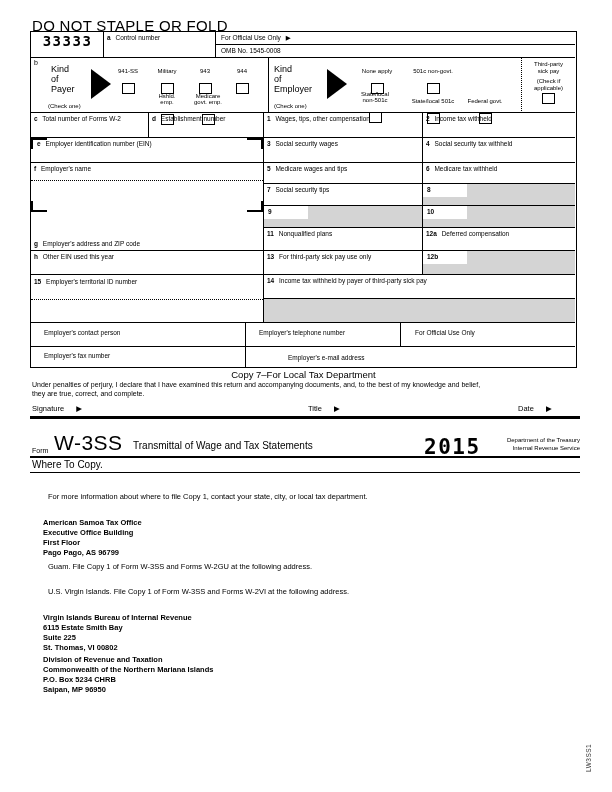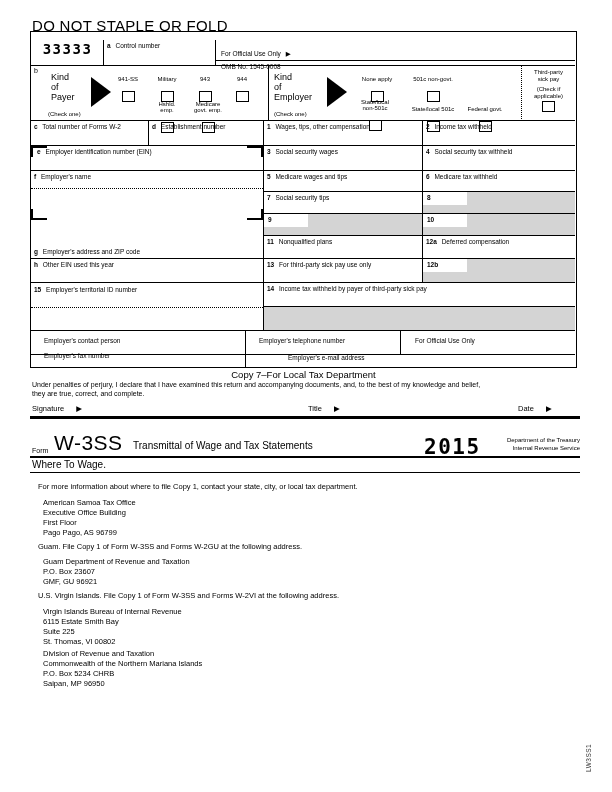--- a/index.html
+++ b/index.html
@@ -3,42 +3,42 @@
 <meta charset="utf-8">
 <style>
   html,body{margin:0;padding:0;}
   .sheet{position:relative;width:612px;height:792px;background:#fff;color:#000;
          font-family:"Liberation Sans",sans-serif;overflow:hidden;}
   .abs{position:absolute;}
   .ftable{position:absolute;left:30px;top:31px;width:547px;height:337px;
           border:1.6px solid #000;box-sizing:border-box;}
   .cell{position:absolute;box-sizing:border-box;font-size:6.5px;line-height:8px;
         padding:2px 2px 0 3px;}
-  .br{border-right:1px solid #000;} .bb{border-bottom:1px solid #000;margin-top:8px;}
+  .br{border-right:1px solid #000;} .bb{border-bottom:1px solid #000;}
   .dotl{border-left:1px dotted #000;}
   .num{font-weight:bold;margin-right:3px;}
   .gray{background:#d4d4d4;padding:0;}
   .chip{position:absolute;left:0;top:0;width:44px;height:13px;background:#fff;
         box-sizing:border-box;padding:2px 0 0 4px;font-weight:bold;font-size:6.5px;}
   .ckitem{position:absolute;text-align:center;font-size:6px;line-height:6.5px;white-space:pre-line;}
   .ckbox{display:inline-block;width:11px;height:9px;border:1px solid #000;background:#fff;margin-top:2px;}
   .tri{position:absolute;width:0;height:0;border-top:15px solid transparent;
        border-bottom:15px solid transparent;border-left:20px solid #000;}
   .dotline{position:absolute;left:0;right:0;border-top:1px dotted #000;}
   .cm{position:absolute;width:14px;height:9px;}
   .cm-tl{border-top:2.5px solid #000;border-left:2.5px solid #000;}
   .cm-tr{border-top:2.5px solid #000;border-right:2.5px solid #000;}
   .cm-bl{border-bottom:2.5px solid #000;border-left:2.5px solid #000;}
   .cm-br{border-bottom:2.5px solid #000;border-right:2.5px solid #000;}
   .pre{white-space:pre-line;}
   .bold{font-weight:normal;}
   .mono{font-family:"DejaVu Sans Mono",monospace;}
-  .wtf p{margin:6px;}
+  .wtf p{margin:16px;}
   .wtf .lead{margin-top:4px;}
-  .wtf .addr{font-weight:normal;margin:2px 0 1px 11px;line-height:10px;white-space:pre-line;}
+  .wtf .addr{font-weight:bold;margin:2px 0 1px 11px;line-height:10px;white-space:pre-line;}
 </style>
 </head>
 <body>
 
 <div class="sheet">
 
   <div class="abs" style="left:32px;top:17px;font-size:15px;letter-spacing:0.3px;">DO NOT STAPLE OR FOLD</div>
 
   <div class="ftable">
 
@@ -271,38 +271,35 @@
   <div class="abs" style="left:30px;top:416px;width:550px;height:2.5px;background:#000;"></div>
 
   <div class="abs" style="left:32px;top:447px;font-size:7px;">Form</div>
   <div class="abs bold" style="left:54px;top:431px;font-size:21px;letter-spacing:0.5px;">W-3SS</div>
   <div class="abs bold" style="left:133px;top:440px;font-size:10px;">Transmittal of Wage and Tax Statements</div>
   <div class="abs mono" style="left:424px;top:435px;font-size:21px;font-weight:700;letter-spacing:1.5px;">2015</div>
   <div class="abs pre" style="left:498px;top:437px;width:82px;font-size:6px;line-height:7.5px;text-align:right;">Department of the Treasury
 Internal Revenue Service</div>
 
   <div class="abs" style="left:30px;top:456px;width:550px;height:1.8px;background:#000;"></div>
-  <div class="abs bold" style="left:32px;top:459px;font-size:10px;">Where To Wage.</div>
+  <div class="abs bold" style="left:32px;top:459px;font-size:10px;">Where To Copy.</div>
   <div class="abs" style="left:30px;top:472px;width:550px;height:1px;background:#000;"></div>
 
   <div class="abs wtf" style="left:32px;top:476px;width:535px;font-size:7.5px;line-height:9.5px;">
     <p>For more information about where to file Copy 1, contact your state, city, or local tax department.</p>
 
     <div class="addr">American Samoa Tax Office
 Executive Office Building
 First Floor
 Pago Pago, AS 96799</div>
 
     <p class="lead">
       <span class="bold">Guam.</span>
       <span>File Copy 1 of Form W-3SS and Forms W-2GU at the following address.</span>
     </p>
-    <div class="addr">Guam Department of Revenue and Taxation
-P.O. Box 23607
-GMF, GU 96921</div>
 
     <p class="lead">
       <span class="bold">U.S. Virgin Islands.</span>
       <span>File Copy 1 of Form W-3SS and Forms W-2VI at the following address.</span>
     </p>
     <div class="addr">Virgin Islands Bureau of Internal Revenue
 6115 Estate Smith Bay
 Suite 225
 St. Thomas, VI 00802</div>
 

